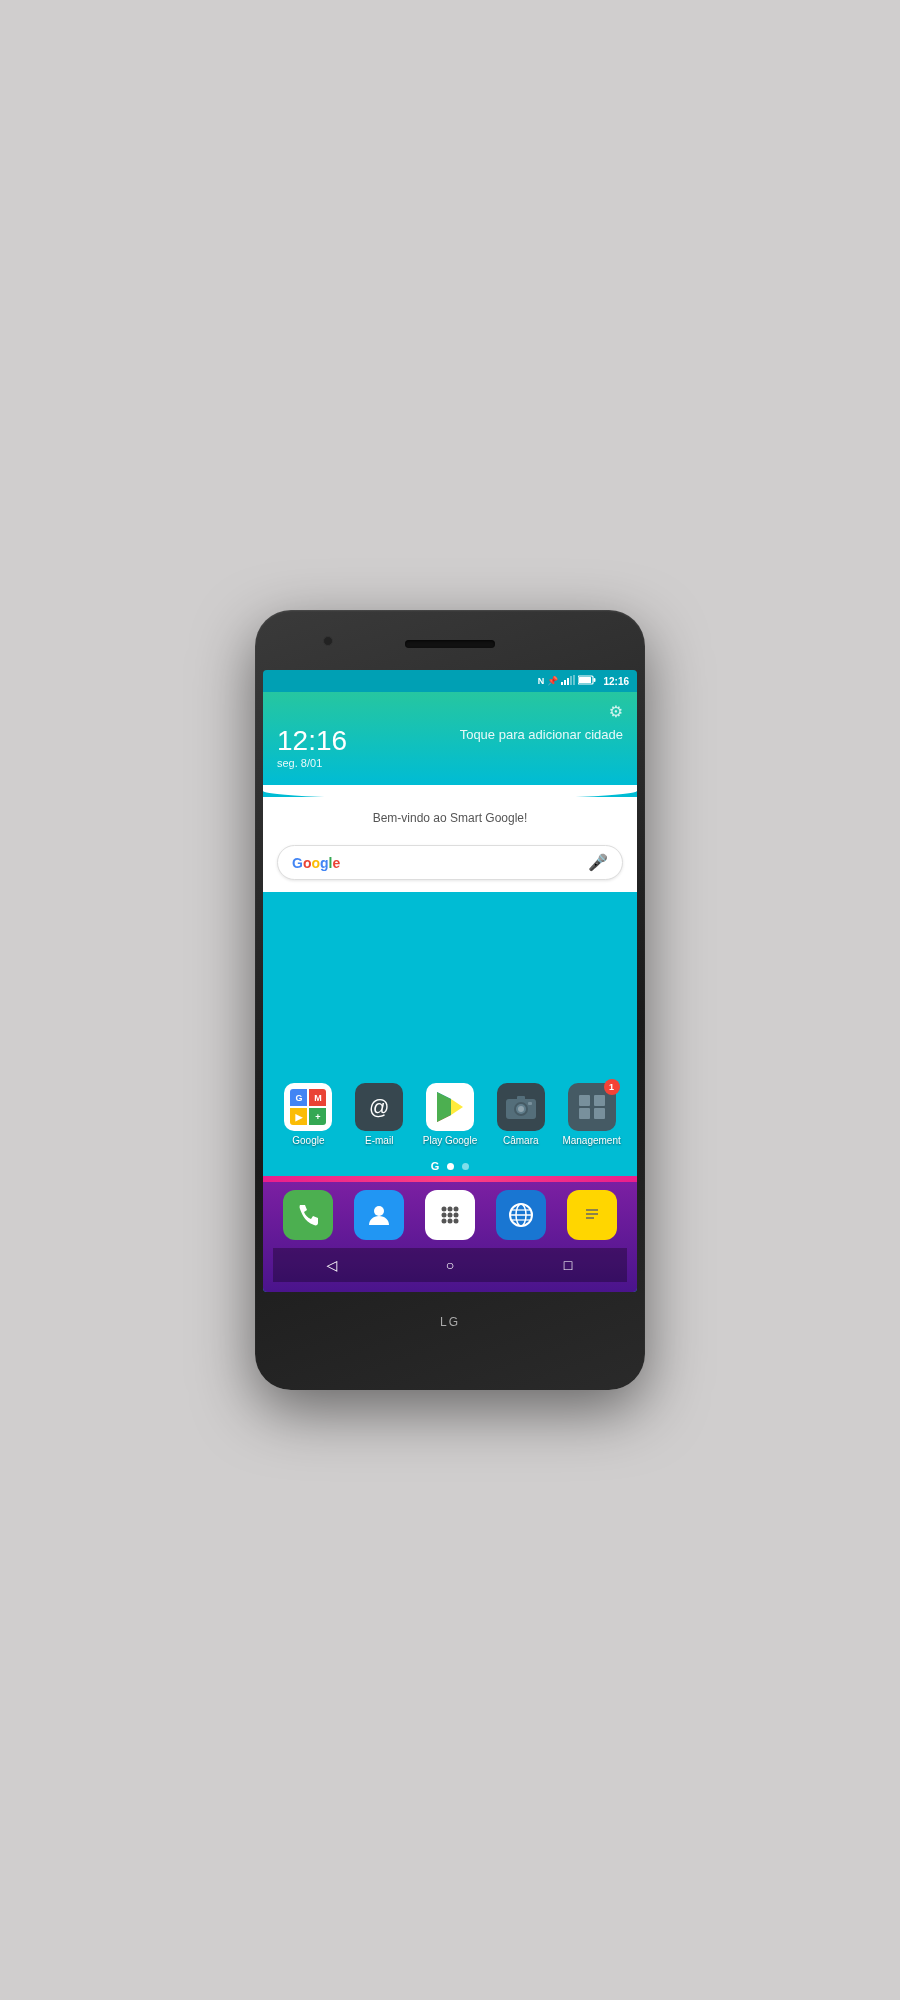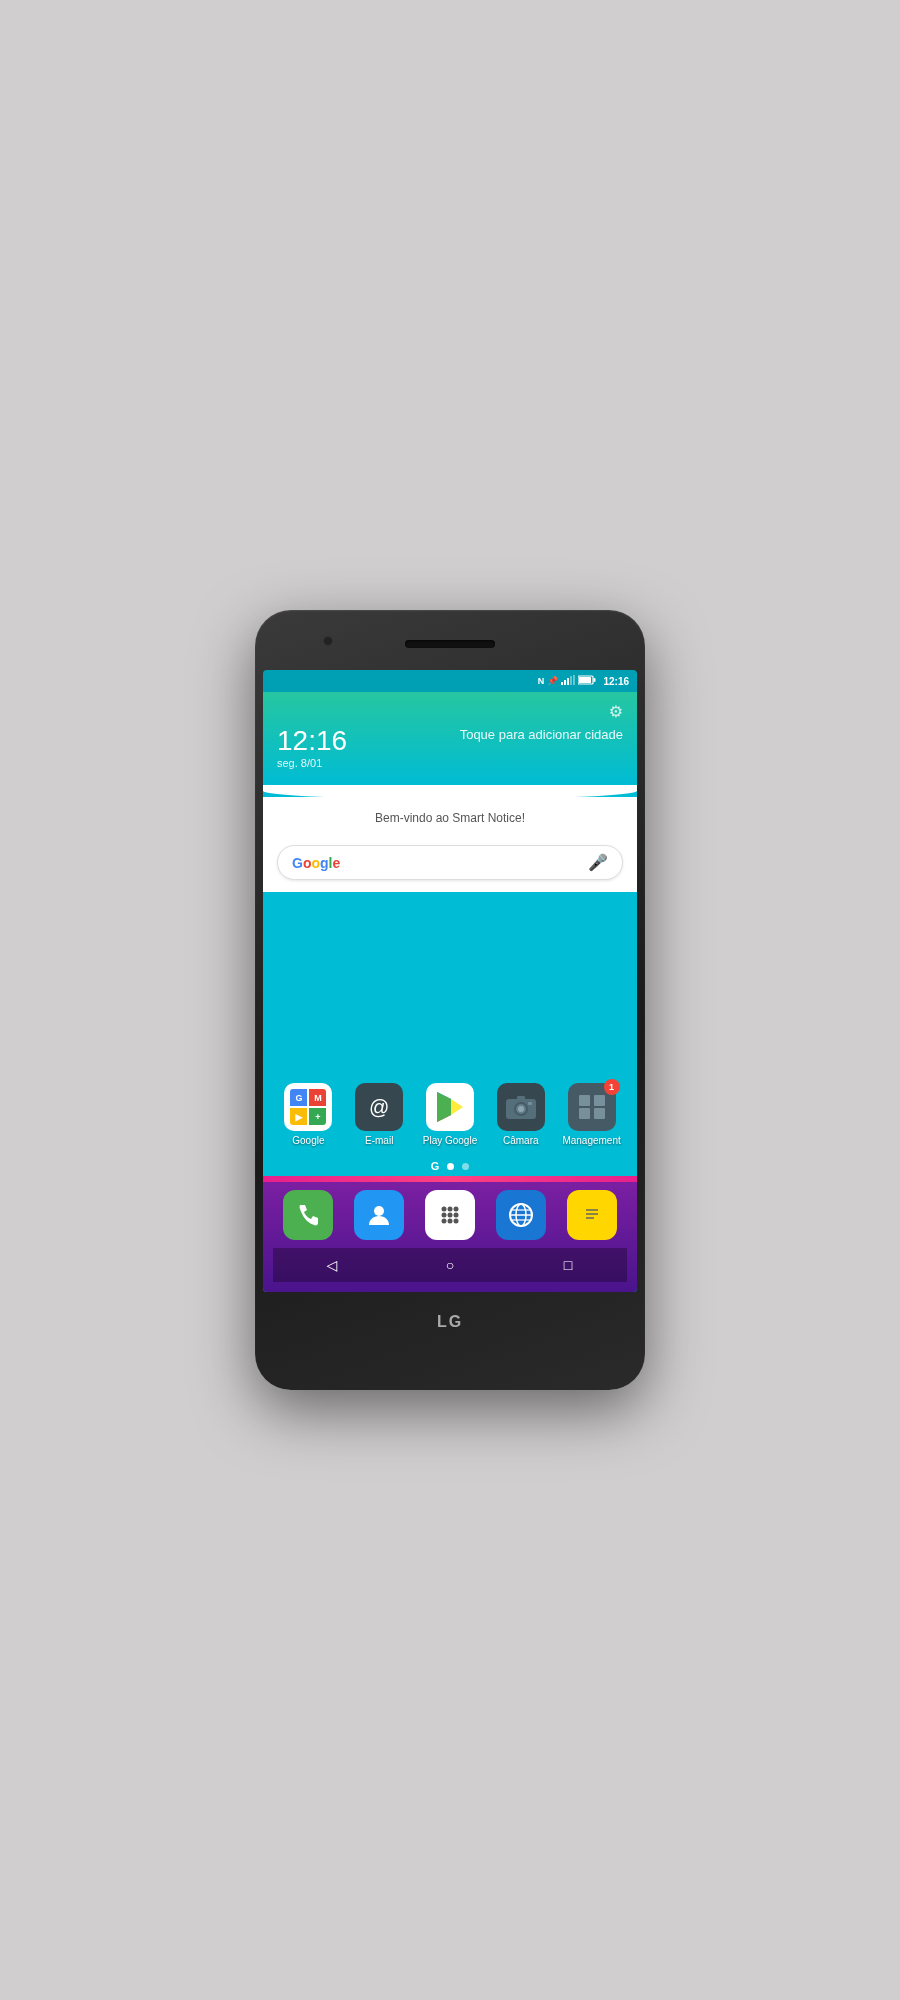--- a/index.html
+++ b/index.html
@@ -376,22 +376,22 @@
       height: 60px;
       width: 100%;
       display: flex;
       align-items: center;
       justify-content: center;
       flex-shrink: 0;
     }
 
     .lg-logo {
       color: #aaa;
-      font-size: 16px;
-      font-weight: bold;
+      font-size: 12px;
+      font-weight: normal;
       letter-spacing: 2px;
     }
   </style>
 </head>
 <body>
 
 <div class="phone-outer">
 
   <div class="phone-top-bar">
     <div class="front-camera"></div>
@@ -434,21 +434,21 @@
             <div class="clock-time">12:16</div>
             <div class="clock-date">seg. 8/01</div>
           </div>
           <div class="city-area">Toque para adicionar cidade</div>
         </div>
       </div>
 
       <div class="wave-divider"></div>
 
       <div class="search-bar-area">
-        <div class="smart-notice">Bem-vindo ao Smart Notice!</div>
+        <div class="smart-notice">Bem-vindo ao Smart Google!</div>
       </div>
 
       <div style="background:white; padding: 0 14px 12px 14px;">
         <div class="google-search">
           <span>
             <span class="g-blue" style="font-weight:bold;font-size:14px;">G</span><span class="g-red" style="font-weight:bold;font-size:14px;">o</span><span class="g-yellow" style="font-weight:bold;font-size:14px;">o</span><span class="g-blue" style="font-weight:bold;font-size:14px;">g</span><span class="g-green" style="font-weight:bold;font-size:14px;">l</span><span class="g-red" style="font-weight:bold;font-size:14px;">e</span>
           </span>
           <span class="mic-icon">🎤</span>
         </div>
       </div>

